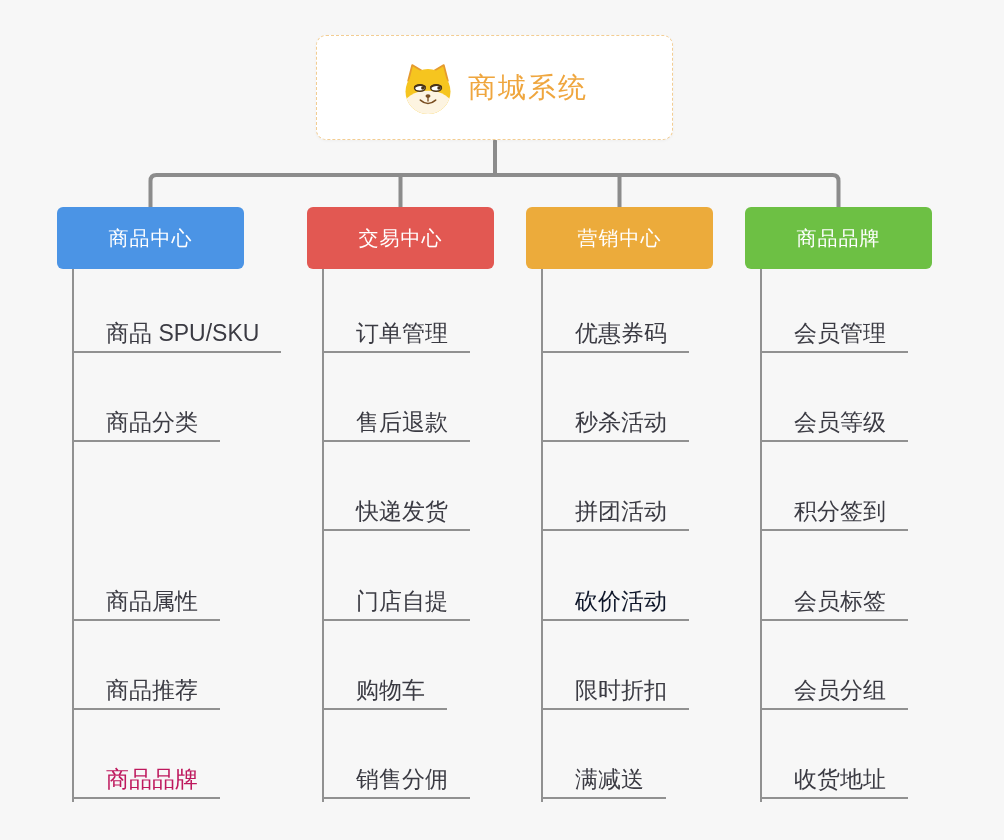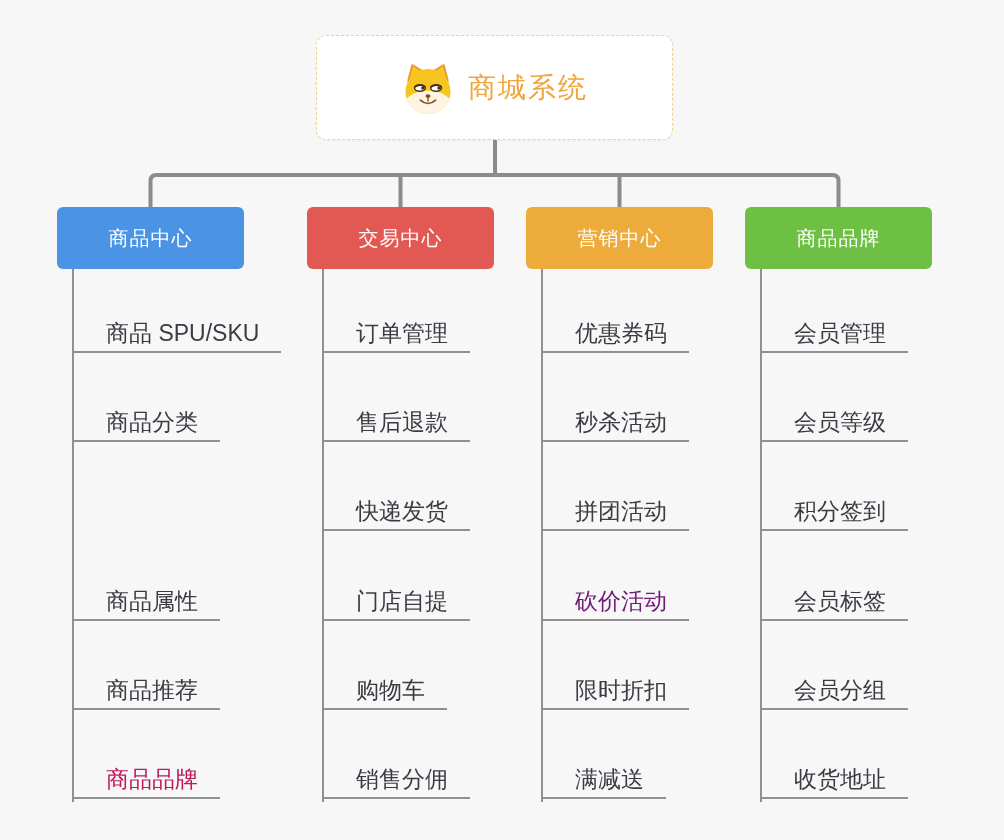--- a/index.html
+++ b/index.html
@@ -117,21 +117,21 @@
   <div class="leaf" style="left: 322px; top: 497px; color: rgb(59, 59, 67); border-bottom-color: rgb(145, 145, 145);">快递发货</div>
   <div class="leaf" style="left: 322px; top: 587px; color: rgb(59, 59, 67); border-bottom-color: rgb(145, 145, 145);">门店自提</div>
   <div class="leaf" style="left: 322px; top: 676px; color: rgb(59, 59, 67); border-bottom-color: rgb(145, 145, 145);">购物车</div>
   <div class="leaf" style="left: 322px; top: 765px; color: rgb(59, 59, 67); border-bottom-color: rgb(145, 145, 145);">销售分佣</div>
 
   <div class="branch-node" style="left: 526px; background-color: rgb(236, 171, 59);">营销中心</div>
   <div class="spine" style="left: 541px; background-color: rgb(145, 145, 145);"></div>
   <div class="leaf" style="left: 541px; top: 319px; color: rgb(59, 59, 67); border-bottom-color: rgb(145, 145, 145);">优惠券码</div>
   <div class="leaf" style="left: 541px; top: 408px; color: rgb(59, 59, 67); border-bottom-color: rgb(145, 145, 145);">秒杀活动</div>
   <div class="leaf" style="left: 541px; top: 497px; color: rgb(59, 59, 67); border-bottom-color: rgb(145, 145, 145);">拼团活动</div>
-  <div class="leaf" style="left: 541px; top: 587px; color: #701a75; border-bottom-color: rgb(145, 145, 145);">砍价活动</div>
+  <div class="leaf" style="left: 541px; top: 587px; color: #0f172a; border-bottom-color: rgb(145, 145, 145);">砍价活动</div>
   <div class="leaf" style="left: 541px; top: 676px; color: rgb(59, 59, 67); border-bottom-color: rgb(145, 145, 145);">限时折扣</div>
   <div class="leaf" style="left: 541px; top: 765px; color: rgb(59, 59, 67); border-bottom-color: rgb(145, 145, 145);">满减送</div>
 
   <div class="branch-node" style="left: 745px; background-color: rgb(109, 192, 68);">商品品牌</div>
   <div class="spine" style="left: 760px; background-color: rgb(145, 145, 145);"></div>
   <div class="leaf" style="left: 760px; top: 319px; color: rgb(59, 59, 67); border-bottom-color: rgb(145, 145, 145);">会员管理</div>
   <div class="leaf" style="left: 760px; top: 408px; color: rgb(59, 59, 67); border-bottom-color: rgb(145, 145, 145);">会员等级</div>
   <div class="leaf" style="left: 760px; top: 497px; color: rgb(59, 59, 67); border-bottom-color: rgb(145, 145, 145);">积分签到</div>
   <div class="leaf" style="left: 760px; top: 587px; color: rgb(59, 59, 67); border-bottom-color: rgb(145, 145, 145);">会员标签</div>
   <div class="leaf" style="left: 760px; top: 676px; color: rgb(59, 59, 67); border-bottom-color: rgb(145, 145, 145);">会员分组</div>

